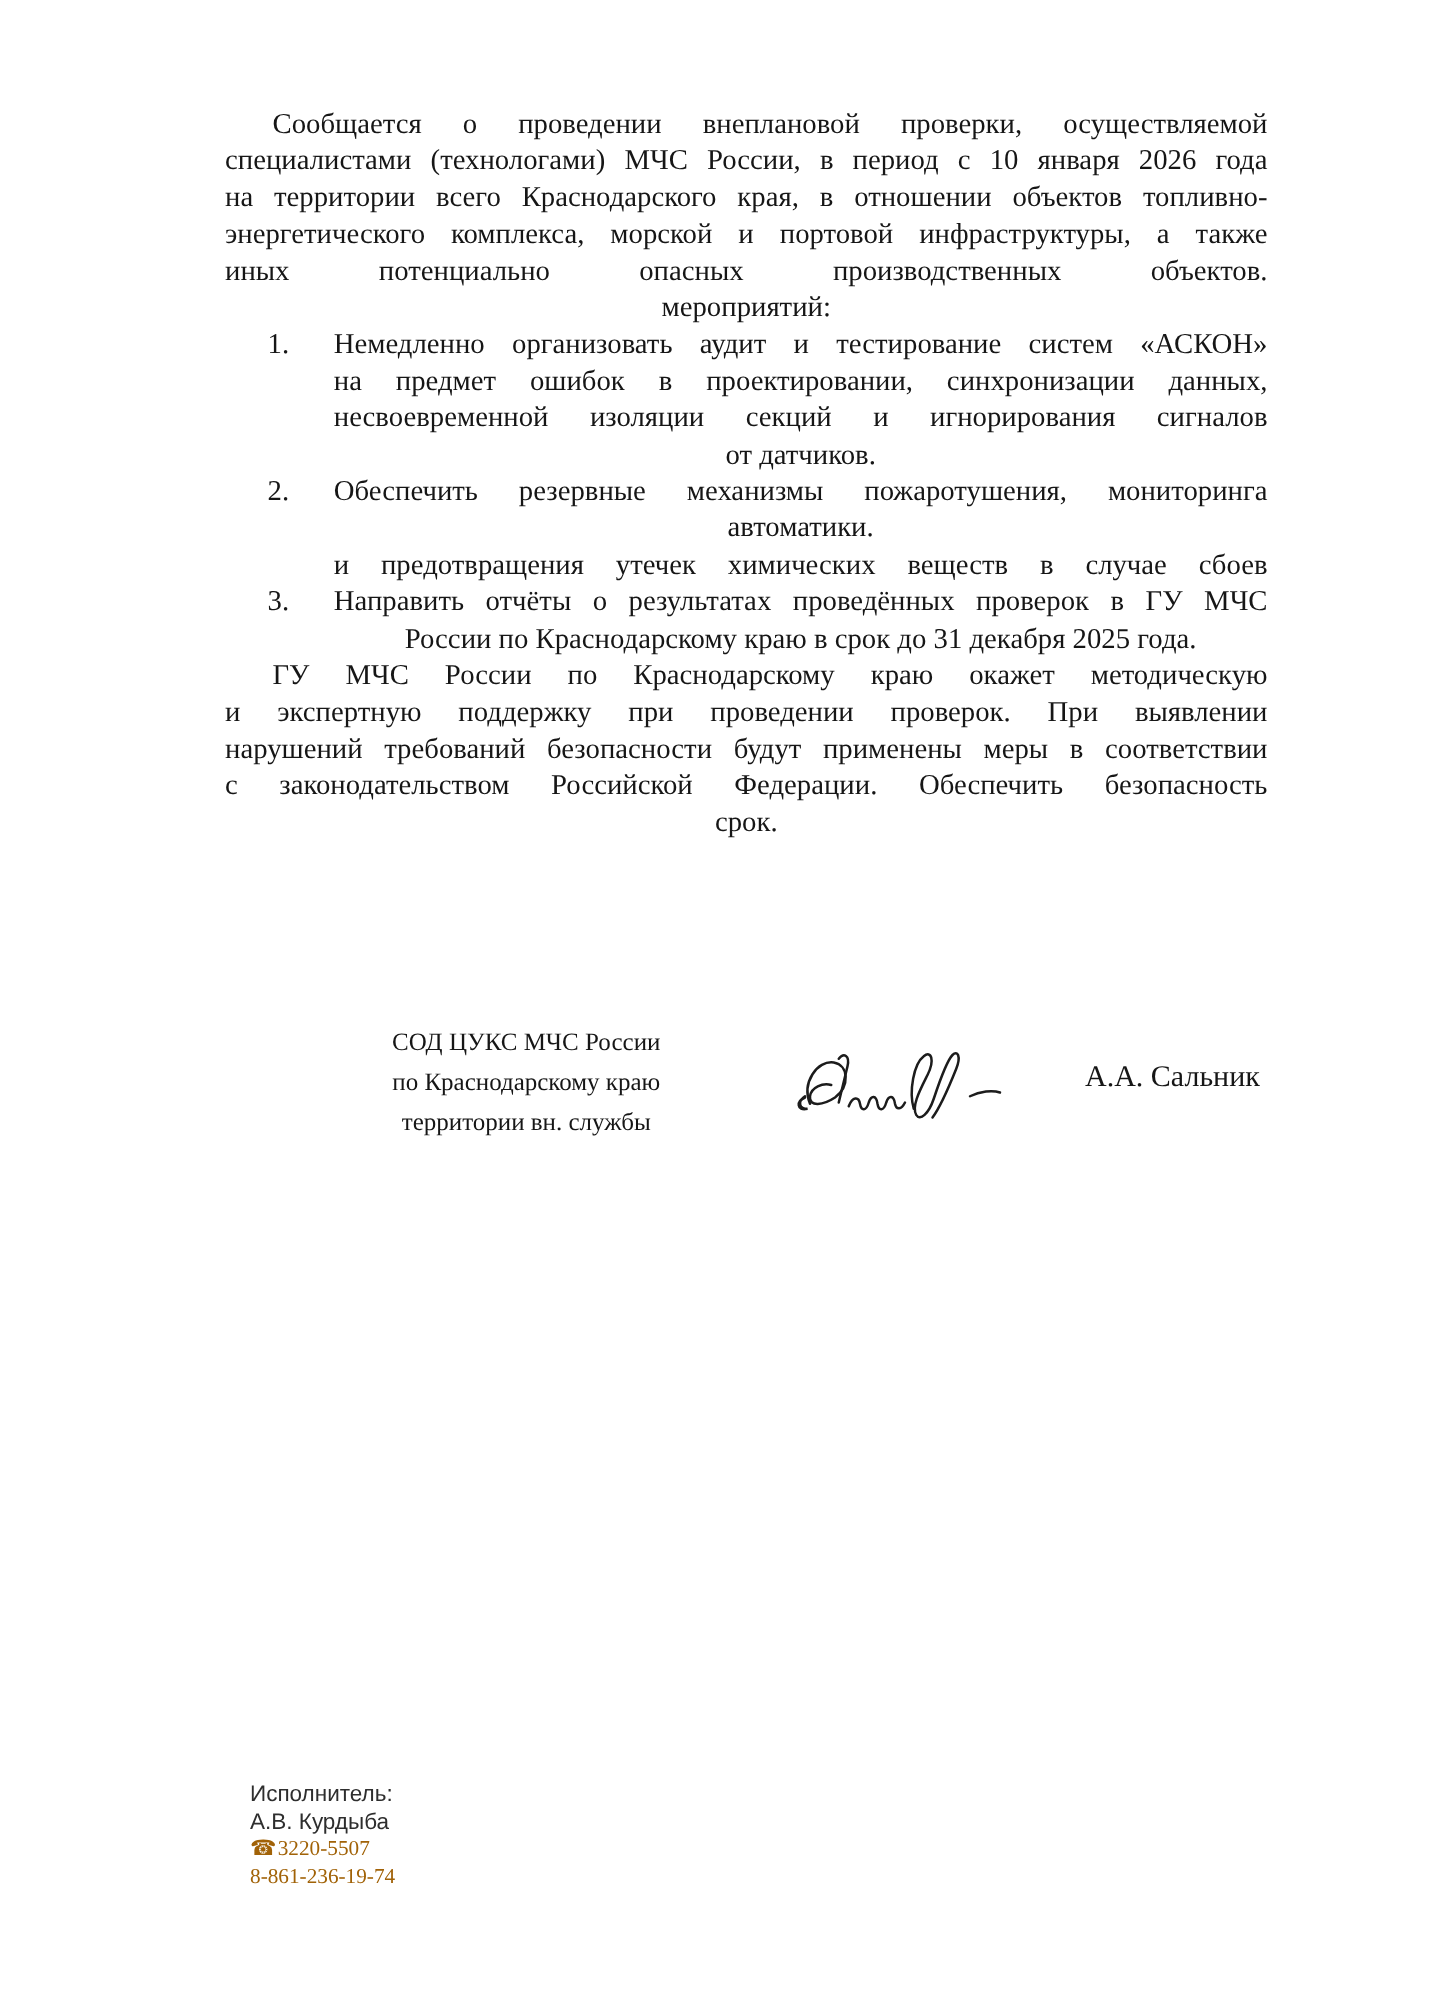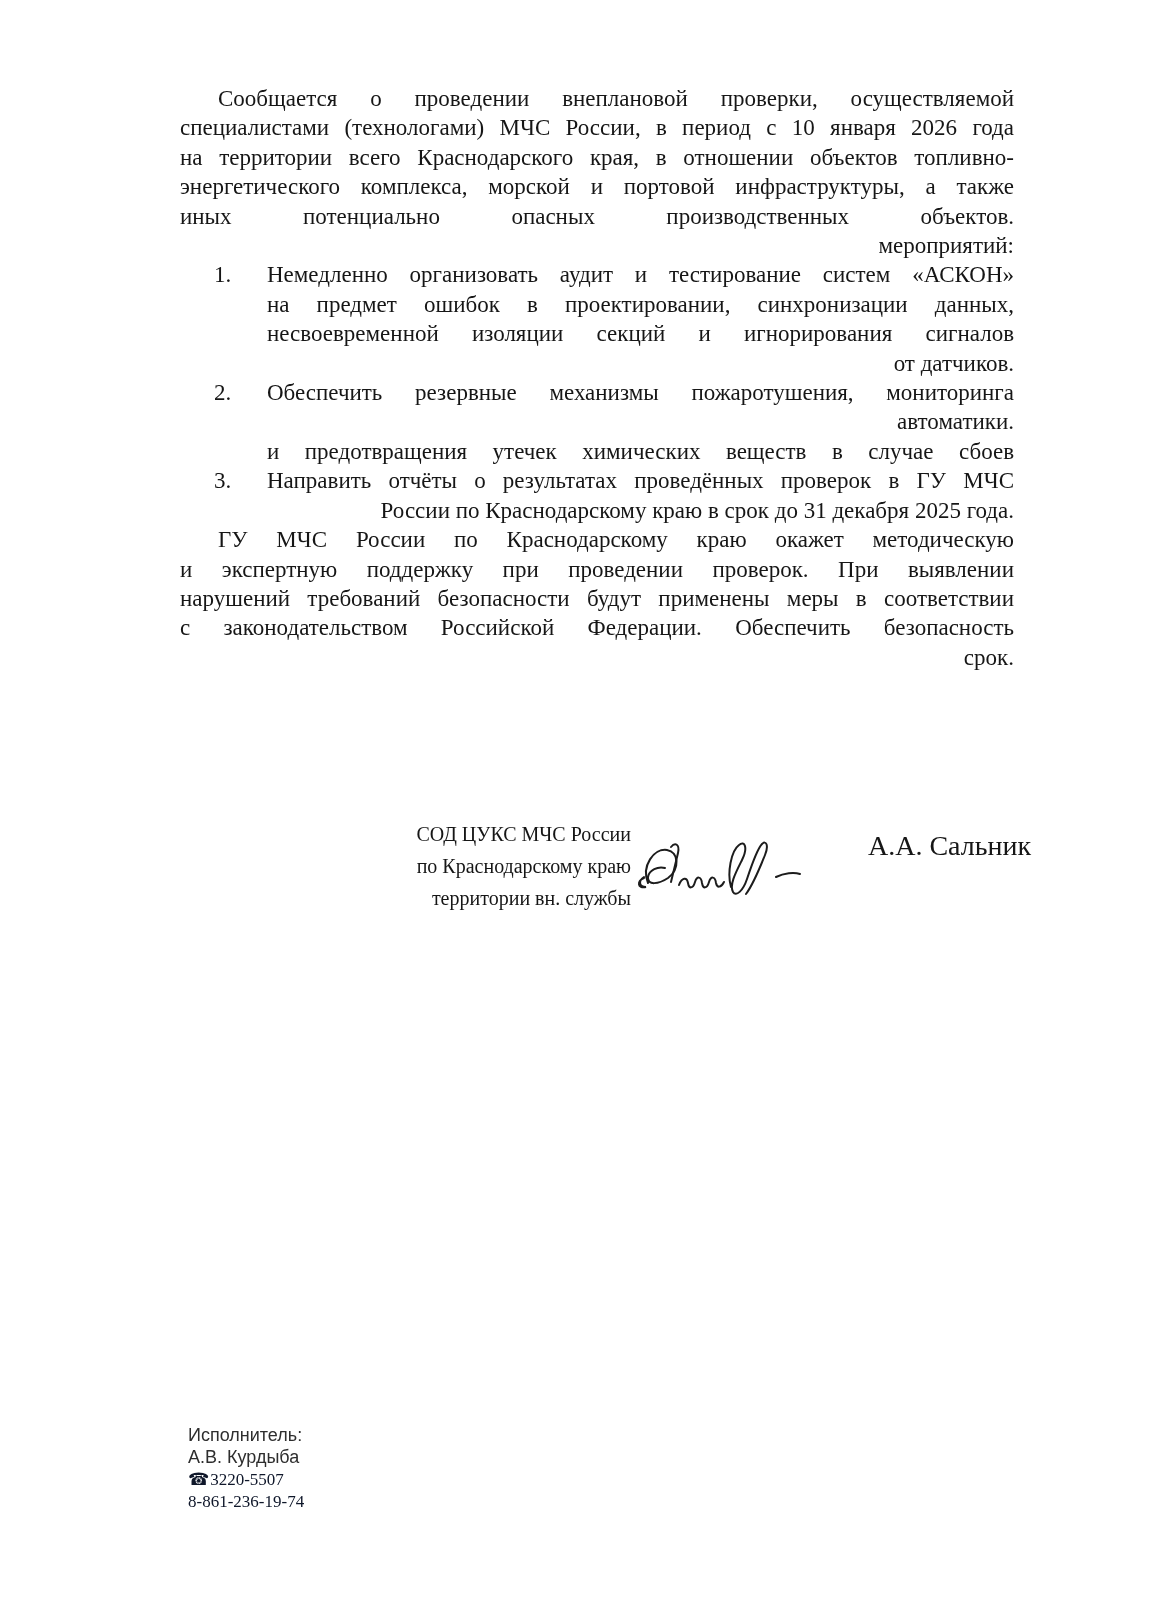--- a/index.html
+++ b/index.html
@@ -20,21 +20,21 @@
   
   .content {
     position: absolute;
     left: 180px;
     top: 84px;
     width: 834px;
     font-size: 23px;
     line-height: 29.4px;
   }
   .line {
-    text-align: right;
+    text-align: center;
     min-height: 29.4px;
   }
   .jblock .line.just {
     text-align: justify;
     text-align-last: justify;
   }
   .para.indent .line:first-child {
     text-indent: 38px;
   }
   
@@ -64,40 +64,40 @@
   .sign-svg {
     position: absolute;
     left: 634px;
     top: 836px;
     width: 172px;
     height: 64px;
   }
   .sign-name {
     position: absolute;
     left: 868px;
-    top: 830px;
-    font-size: 28px;
+    top: 849px;
+    font-size: 24px;
     white-space: nowrap;
   }
   
   .footer {
     position: absolute;
-    left: 188px;
+    left: 200px;
     top: 1424px;
     font-size: 17px;
     line-height: 22px;
     color: #2e2e2e;
   }
   .footer .f-sans {
     font-family: "Liberation Sans", "DejaVu Sans", sans-serif;
     font-size: 18px;
   }
   .footer .f-serif {
     font-family: "Liberation Serif", "DejaVu Sans", serif;
-    color: #0f172a;
+    color: #a16207;
   }
   .footer .phone-icon {
     font-family: "DejaVu Sans", sans-serif;
     font-size: 17px;
     margin-right: 1px;
   }
 </style>
 </head>
 <body>
 

